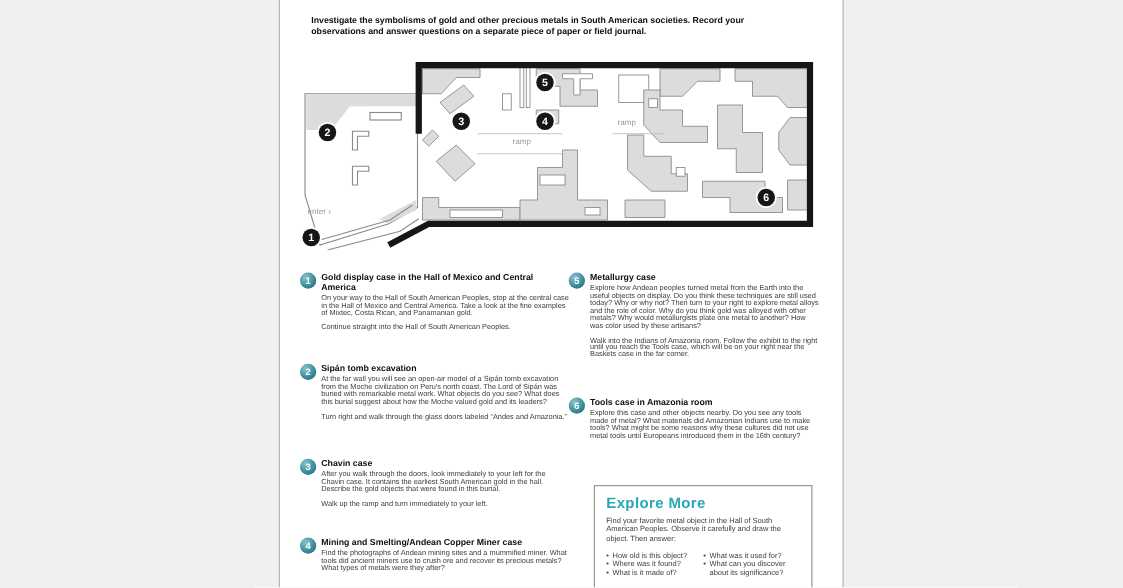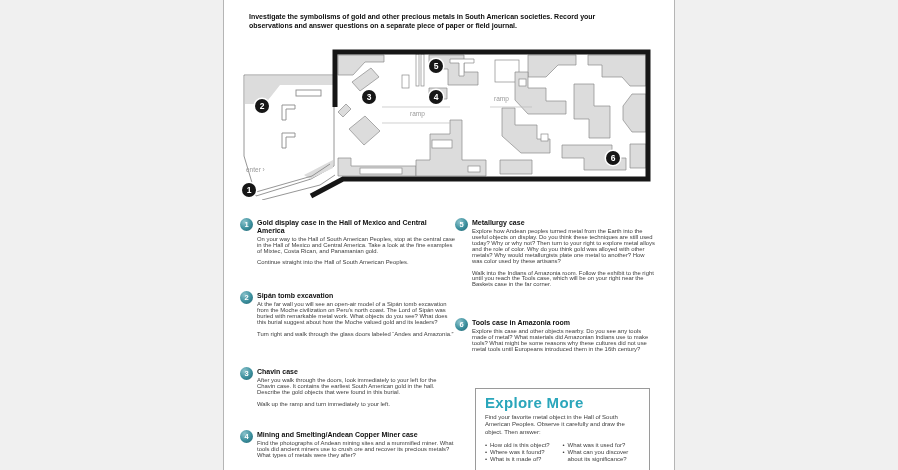--- a/index.html
+++ b/index.html
@@ -33,21 +33,21 @@
     display:flex; align-items:center; justify-content:center; margin-right:4px; margin-top:-1px;
   }
   .stop h3 { font-size:7px; line-height:7.6px; color:#101010; max-width:186px; }
   .stop p { font-size:5.9px; line-height:5.9px; color:#3d3d3d; margin-top:2.5px; }
   .stop p + p { margin-top:6px; }
   
   .explore {
     position:absolute; left:251px; top:388px; width:175px; height:95px;
     border:1px solid #9a9a9a; background:#fff; padding:7px 9px;
   }
-  .explore h2 { font-size:15px; line-height:13px; letter-spacing:.3px; color:#2aa6bb; margin-bottom:5px; }
+  .explore h2 { font-size:12px; line-height:13px; letter-spacing:.3px; color:#2aa6bb; margin-bottom:5px; }
   .explore .e-intro { font-size:6px; line-height:7.3px; color:#3d3d3d; margin-bottom:6px; width:158px; }
   .e-cols { display:flex; gap:4px; }
   .e-cols ul { list-style:none; width:78px; }
   .e-cols li { font-size:6px; line-height:7.2px; color:#3d3d3d; padding-left:5px; position:relative; }
   .e-cols li::before { content:"•"; position:absolute; left:0; top:0; }
 </style>
 </head>
 <body>
 
 <div class="page">

